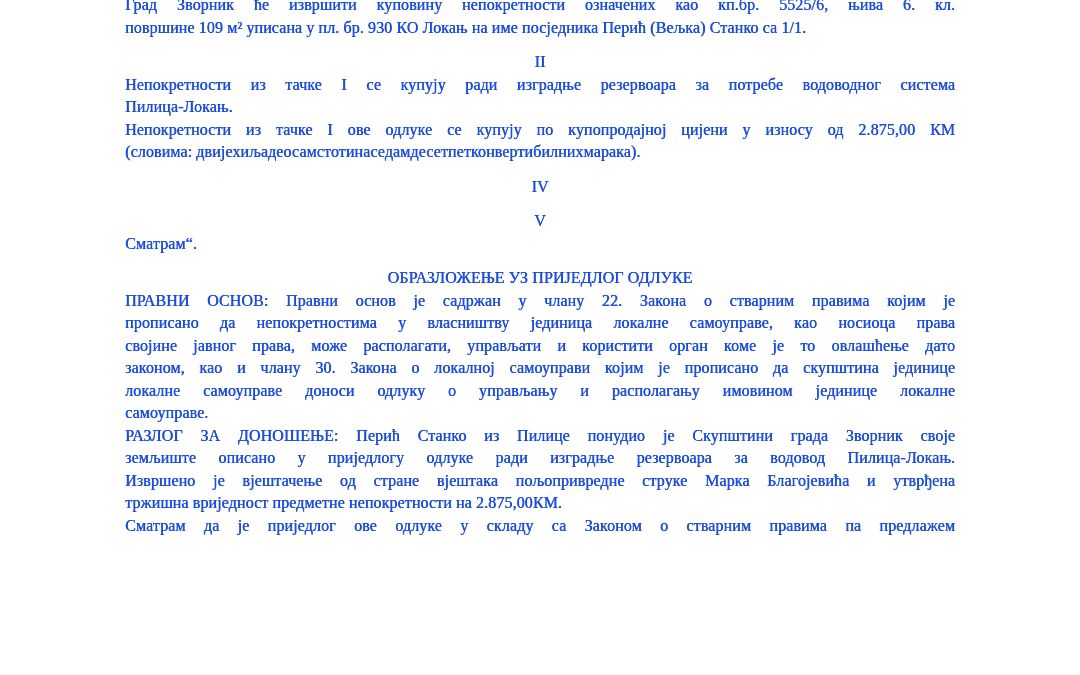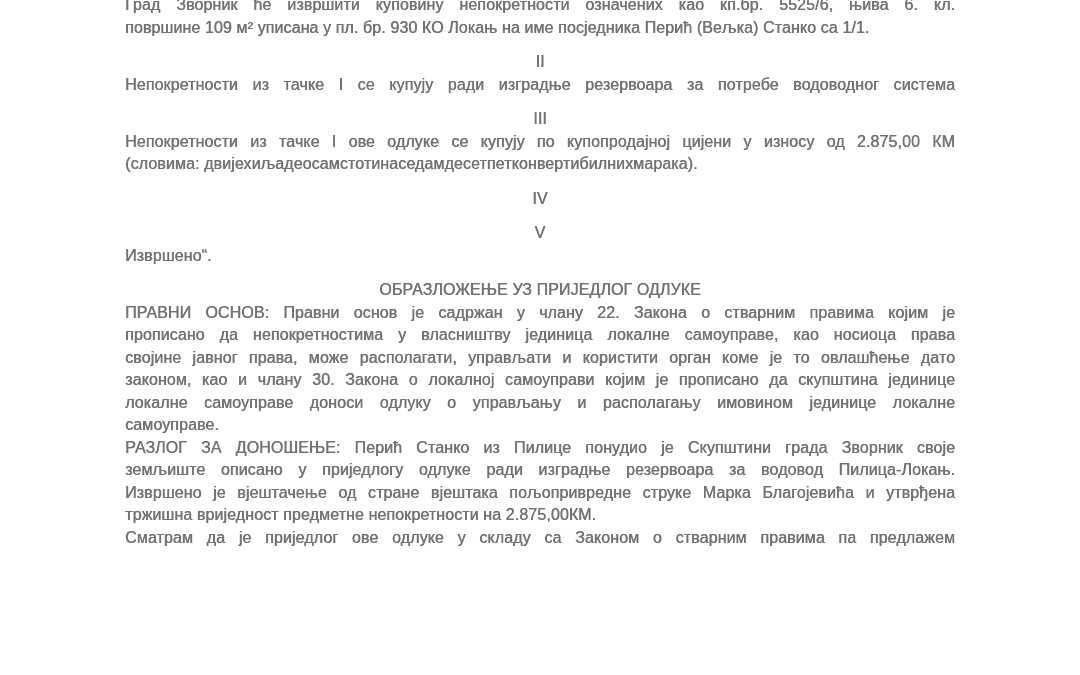--- a/index.html
+++ b/index.html
@@ -6,22 +6,22 @@
     margin: 0;
     padding: 0;
     background: #ffffff;
   }
   .page {
     position: relative;
     width: 1080px;
     height: 675px;
     background: #ffffff;
     overflow: hidden;
-    font-family: Liberation Sans, sans-serif;
-    color: #737373;
+    font-family: Liberation Serif, serif;
+    color: #1d4ed8;
   }
   .content {
     position: absolute;
     left: 125px;
     top: -6px;
     width: 830px;
     font-size: 16px;
     line-height: 22.5px;
     
     text-shadow: 0.45px 0 0 currentColor;
@@ -47,30 +47,30 @@
 
 <div class="page">
   <div class="content">
       <div class="para">
         <div class="line">Град Зворник ће извршити куповину непокретности означених као кп.бр. 5525/6,  њива 6. кл.</div>
         <div class="line last">површине  109 м² уписана у пл. бр. 930 КО Локањ на име посједника Перић (Вељка) Станко са 1/1.</div>
       </div>
       <div class="heading">II</div>
       <div class="para">
         <div class="line">Непокретности из тачке I се купују ради изградње резервоара за потребе водоводног система</div>
+        <div class="line last">Пилица-Локањ.</div>
       </div>
-      <div class="heading">III</div>
       <div class="para">
         <div class="line">Непокретности из тачке I ове одлуке  се купују по купопродајној цијени у износу од 2.875,00  КМ</div>
         <div class="line last">(словима: двијехиљадеосамстотинаседамдесетпетконвертибилнихмарака).</div>
       </div>
       <div class="heading">IV</div>
       <div class="heading">V</div>
       <div class="para">
-        <div class="line last">Извршено“.</div>
+        <div class="line last">Сматрам“.</div>
       </div>
       <div class="heading">ОБРАЗЛОЖЕЊЕ УЗ ПРИЈЕДЛОГ ОДЛУКЕ</div>
       <div class="para">
         <div class="line">ПРАВНИ ОСНОВ: Правни основ је садржан у члану 22. Закона о стварним правима којим је</div>
         <div class="line">прописано да  непокретностима у власништву  јединица локалне самоуправе, као носиоца права</div>
         <div class="line">својине јавног права, може располагати, управљати и користити орган коме је  то овлашћење дато</div>
         <div class="line">законом, као и члану 30. Закона о локалној самоуправи којим је прописано да скупштина  јединице</div>
         <div class="line">локалне самоуправе доноси одлуку о управљању и располагању имовином јединице локалне</div>
         <div class="line last">самоуправе.</div>
       </div>

